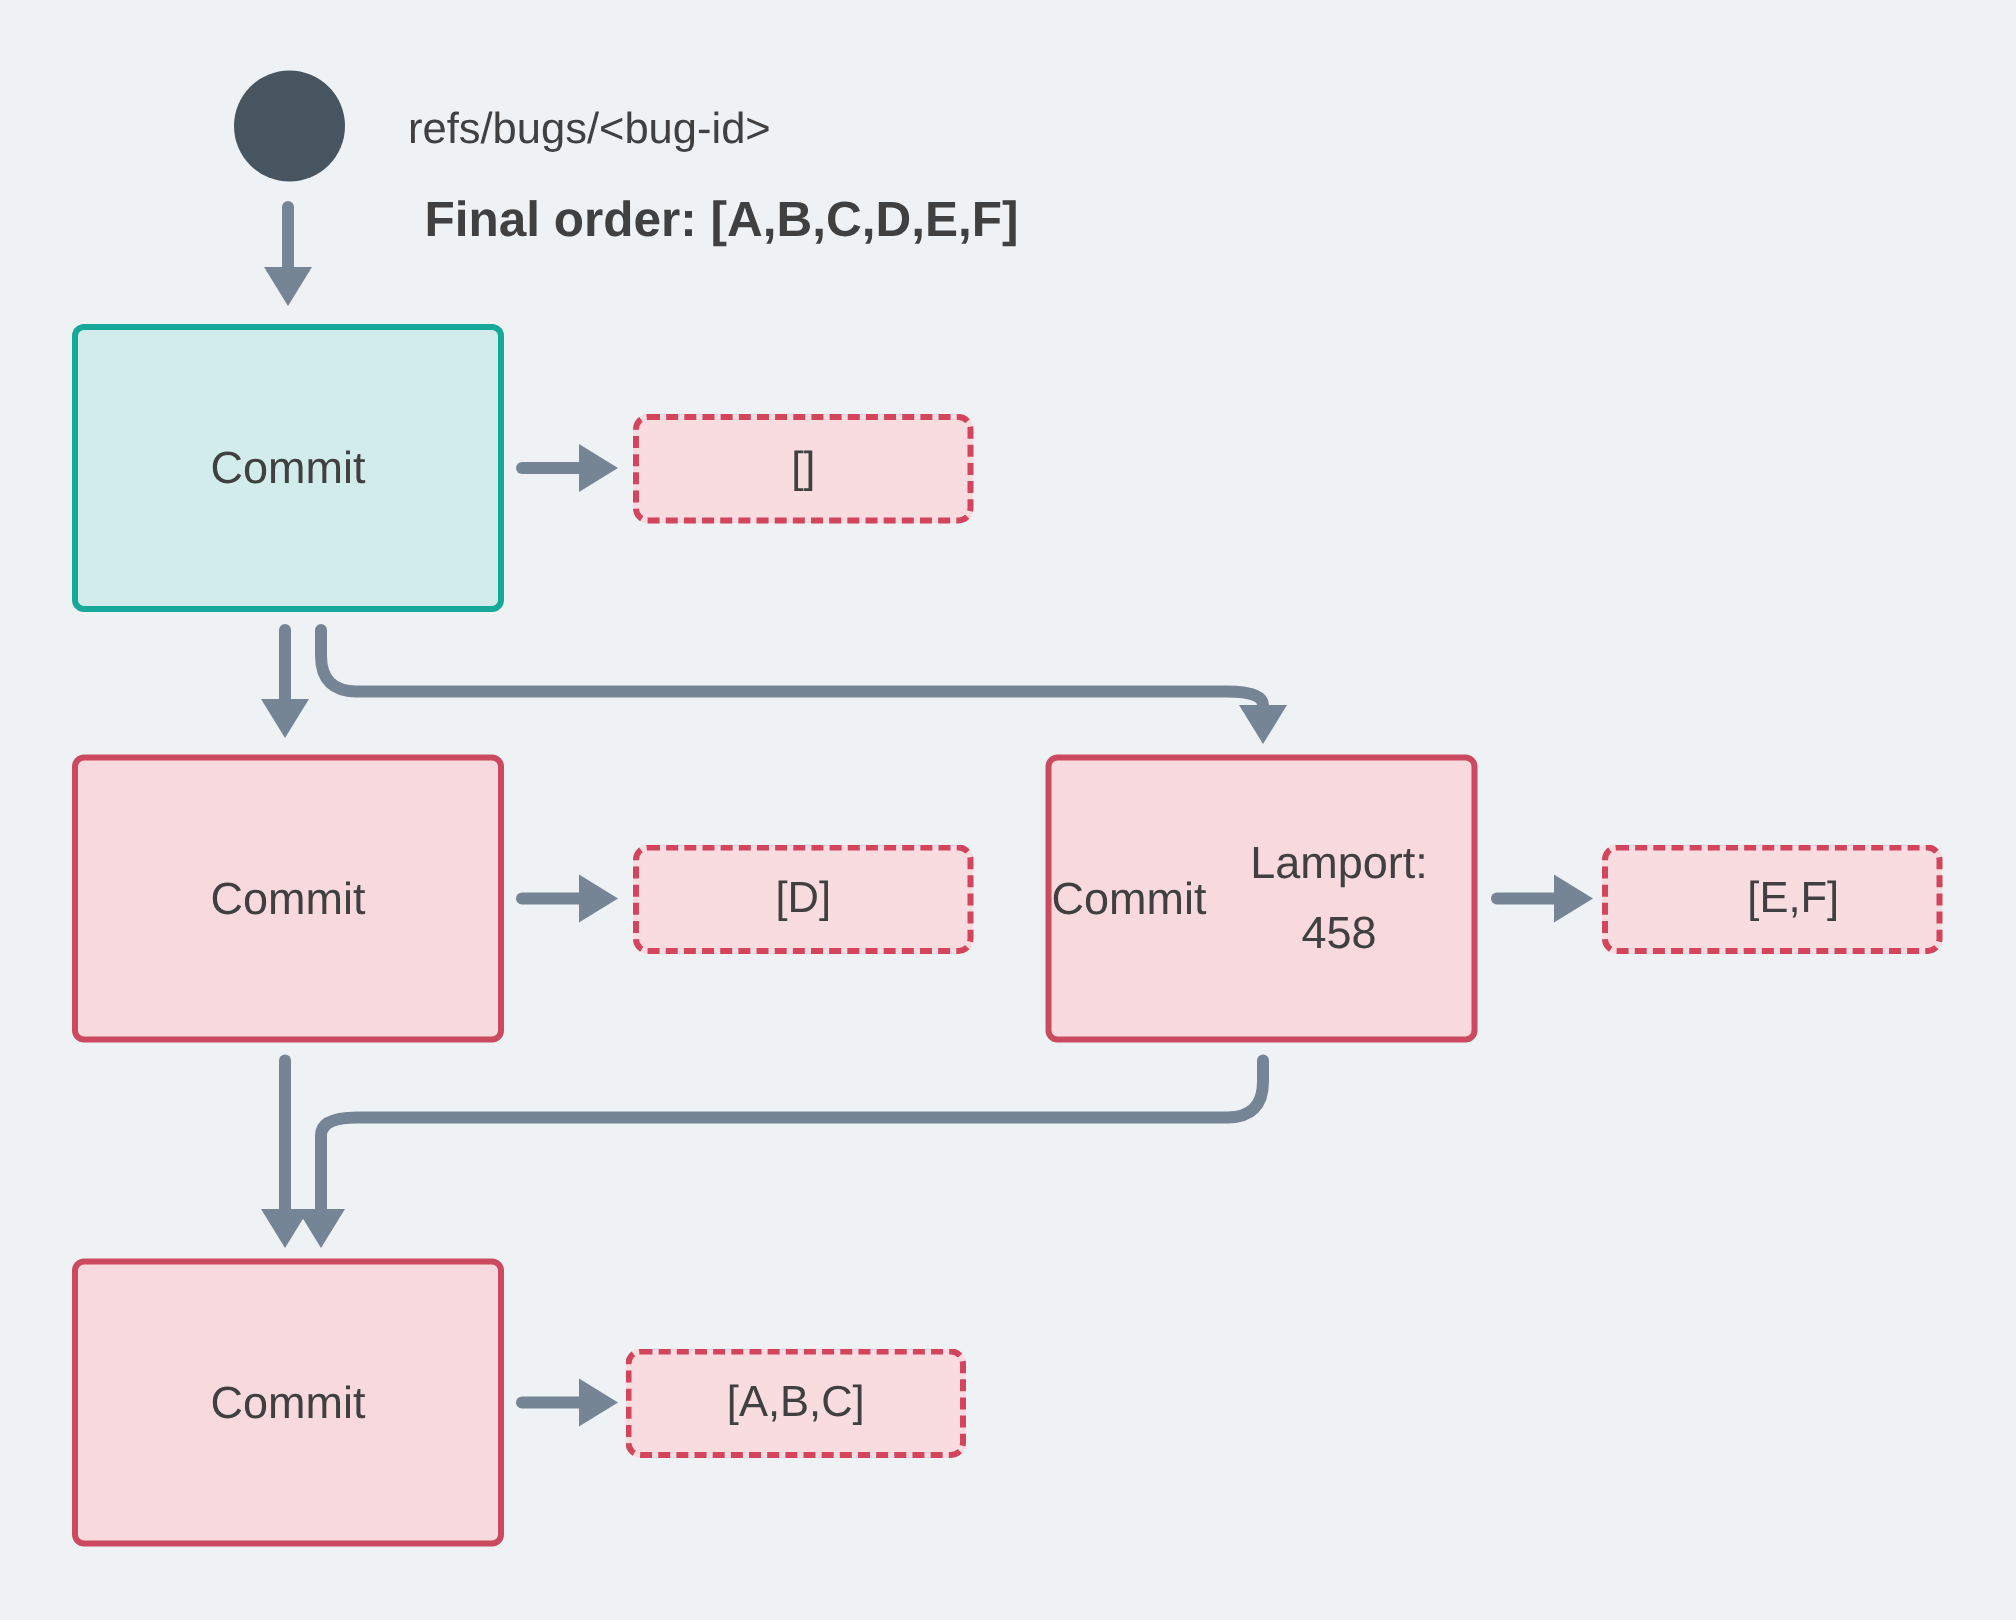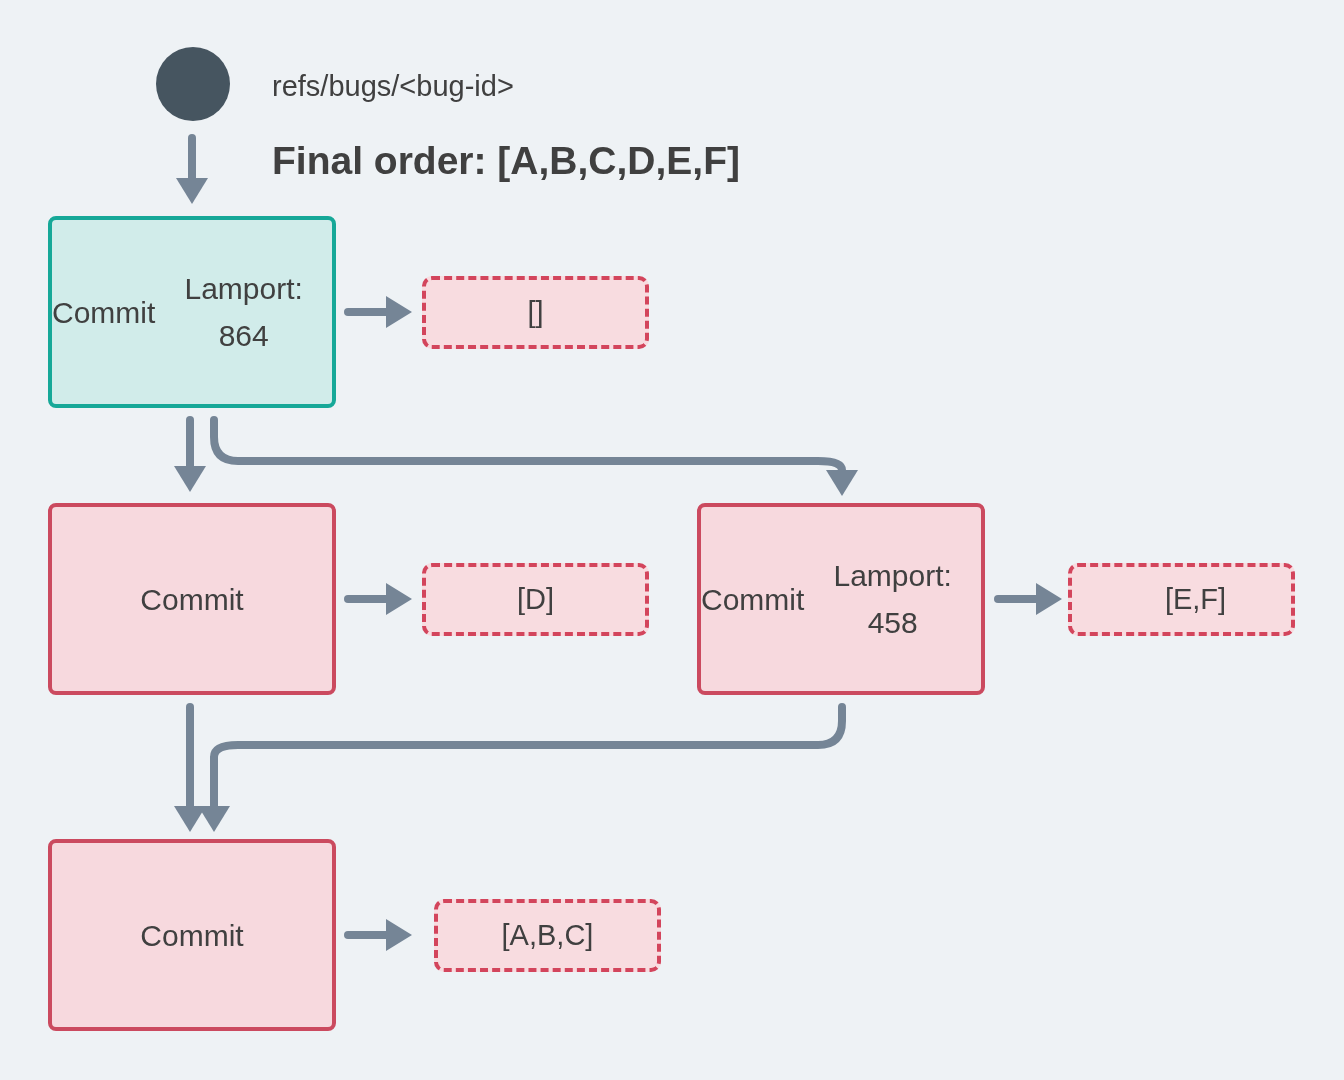--- a/index.html
+++ b/index.html
@@ -15,22 +15,22 @@
 
   .ref-circle {
     position:absolute; left:156px; top:47px; width:74px; height:74px;
     border-radius:50%; background:#465560; z-index:2;
   }
   .ref-label {
     position:absolute; left:272px; top:70px; font-size:29px; z-index:2;
     white-space:nowrap;
   }
   .final-order {
-    position:absolute; left:272px; top:127px; font-size:39px; font-weight:700;
-    z-index:2; white-space:nowrap;margin-top:12px;
+    position:absolute; left:283px; top:127px; font-size:33px; font-weight:700;
+    z-index:2; white-space:nowrap;
   }
 
   .commit-box {
     position:absolute; width:288px; height:192px; box-sizing:border-box;
     border-radius:8px; z-index:2;
     display:flex; flex-direction:row; align-items:center; justify-content:center;
     font-size:30px; line-height:47px; text-align:center;
   }
   .commit-box.genesis { background:#d1ecea; border:4px solid #16a898; }
   .commit-box.red     { background:#f7d9de; border:4px solid #cb4a5f; }
@@ -76,21 +76,20 @@
     <path class="edge" d="M348 935 H386"></path>
     <polygon class="head" points="386,919 386,951 412,935"></polygon>
   </svg>
 
   <div class="ref-circle"></div>
   <div class="ref-label">refs/bugs/&lt;bug-id&gt;</div>
   <div class="final-order">Final order: [A,B,C,D,E,F]</div>
 
   <div class="commit-box genesis" style="left:48px; top:216px;">
     <span>Commit</span>
-    <span>Lamport: 864</span>
   </div>
   <div class="payload-box" style="left:422px; top:276px;">
     <span>[]</span>
   </div>
 
   <div class="commit-box red" style="left:48px; top:503px;">
     <span>Commit</span>
   </div>
   <div class="payload-box" style="left:422px; top:563px;">
     <span>[D]</span>
@@ -100,17 +99,17 @@
     <span>Commit</span>
     <span>Lamport: 458</span>
   </div>
   <div class="payload-box" style="left:1068px; top:563px;padding-left:28px;">
     <span>[E,F]</span>
   </div>
 
   <div class="commit-box red" style="left:48px; top:839px;">
     <span>Commit</span>
   </div>
-  <div class="payload-box" style="left:434px; top:899px;">
+  <div class="payload-box" style="left:417px; top:899px;">
     <span>[A,B,C]</span>
   </div>
 
 </div>
 
 </body></html>

